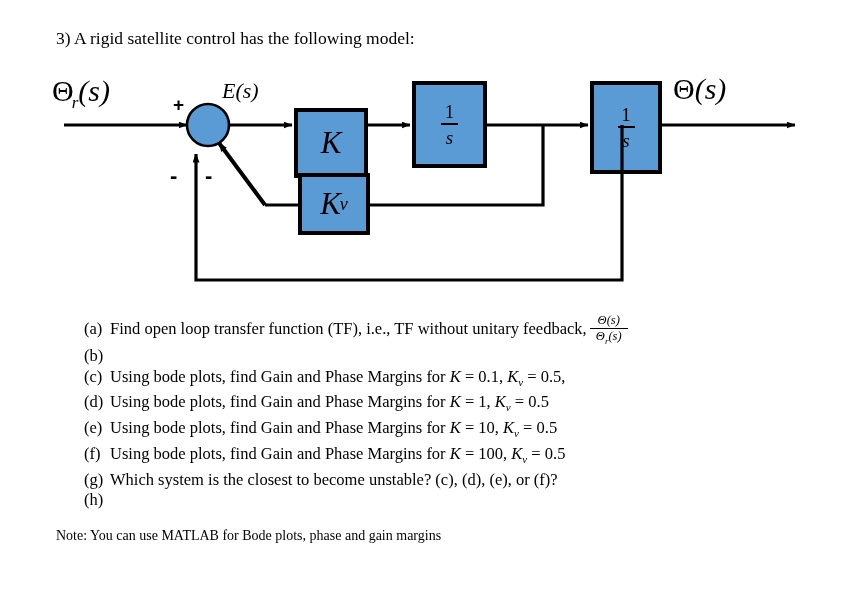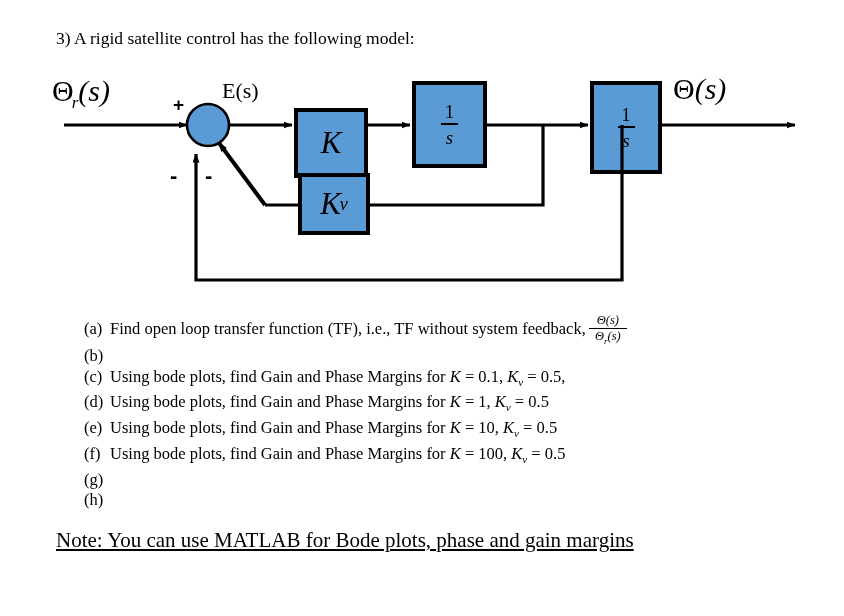--- a/index.html
+++ b/index.html
@@ -60,20 +60,21 @@
   #label-theta-r .par {
     font-size: 30px;
   }
   #label-theta-r .ital {
     font-style: italic;
   }
   #label-e-s {
     left: 222px;
     top: 8px;
     font-size: 22px;
+    font-style: italic;
   }
   #label-theta-out {
     left: 673px;
     top: 2px;
     font-size: 30px;
   }
   #label-theta-out .ital {
     font-style: italic;
   }
   .sign-label {
@@ -169,23 +170,22 @@
   .inline-frac .sub {
     font-size: 9px;
     vertical-align: sub;
   }
 
   
   #note-line {
     position: absolute;
     left: 56px;
     top: 528px;
-    font-size: 21px;
+    font-size: 14px;
     white-space: nowrap;
-    text-decoration: underline;
   }
 </style>
 </head>
 <body>
 
 <div id="question-heading">3) A rigid satellite control has the following model:</div>
 
 <div id="block-diagram">
 
   <svg width="844" height="230" viewBox="0 0 844 230">
@@ -261,21 +261,21 @@
   <div class="block-text kv-glyph" style="left:300px; top:105px; width:68px; height:58px;">
     <span>K</span>
       <span class="sub">v</span>
   </div>
 </div>
 
 <div id="parts-list">
 
   <div class="part-row" id="part-a">
     <span class="part-tag">(a)</span>
-    <span class="part-text">Find open loop transfer function (TF), i.e., TF without system feedback,</span>
+    <span class="part-text">Find open loop transfer function (TF), i.e., TF without unitary feedback,</span>
     <span class="inline-frac">
       <span class="num">Θ(<span>s</span>)</span>
       <span class="bar"></span>
       <span class="den">Θ<span class="sub">r</span>(<span>s</span>)</span>
     </span>
   </div>
 
   <div class="part-row">
     <span class="part-tag">(b)</span>
   </div>
@@ -295,20 +295,21 @@
     <span class="part-text">Using bode plots, find Gain and Phase Margins for <em>K</em> = 10, <em>K</em><span class="sub">v</span> = 0.5</span>
   </div>
 
   <div class="part-row">
     <span class="part-tag">(f)</span>
     <span class="part-text">Using bode plots, find Gain and Phase Margins for <em>K</em> = 100, <em>K</em><span class="sub">v</span> = 0.5</span>
   </div>
 
   <div class="part-row">
     <span class="part-tag">(g)</span>
+    <span class="part-text">Which system is the closest to become unstable? (c), (d), (e), or (f)?</span>
   </div>
 
   <div class="part-row">
     <span class="part-tag">(h)</span>
   </div>
 </div>
 
 <div id="note-line">Note: You can use MATLAB for Bode plots, phase and gain margins</div>
 
 </body></html>

